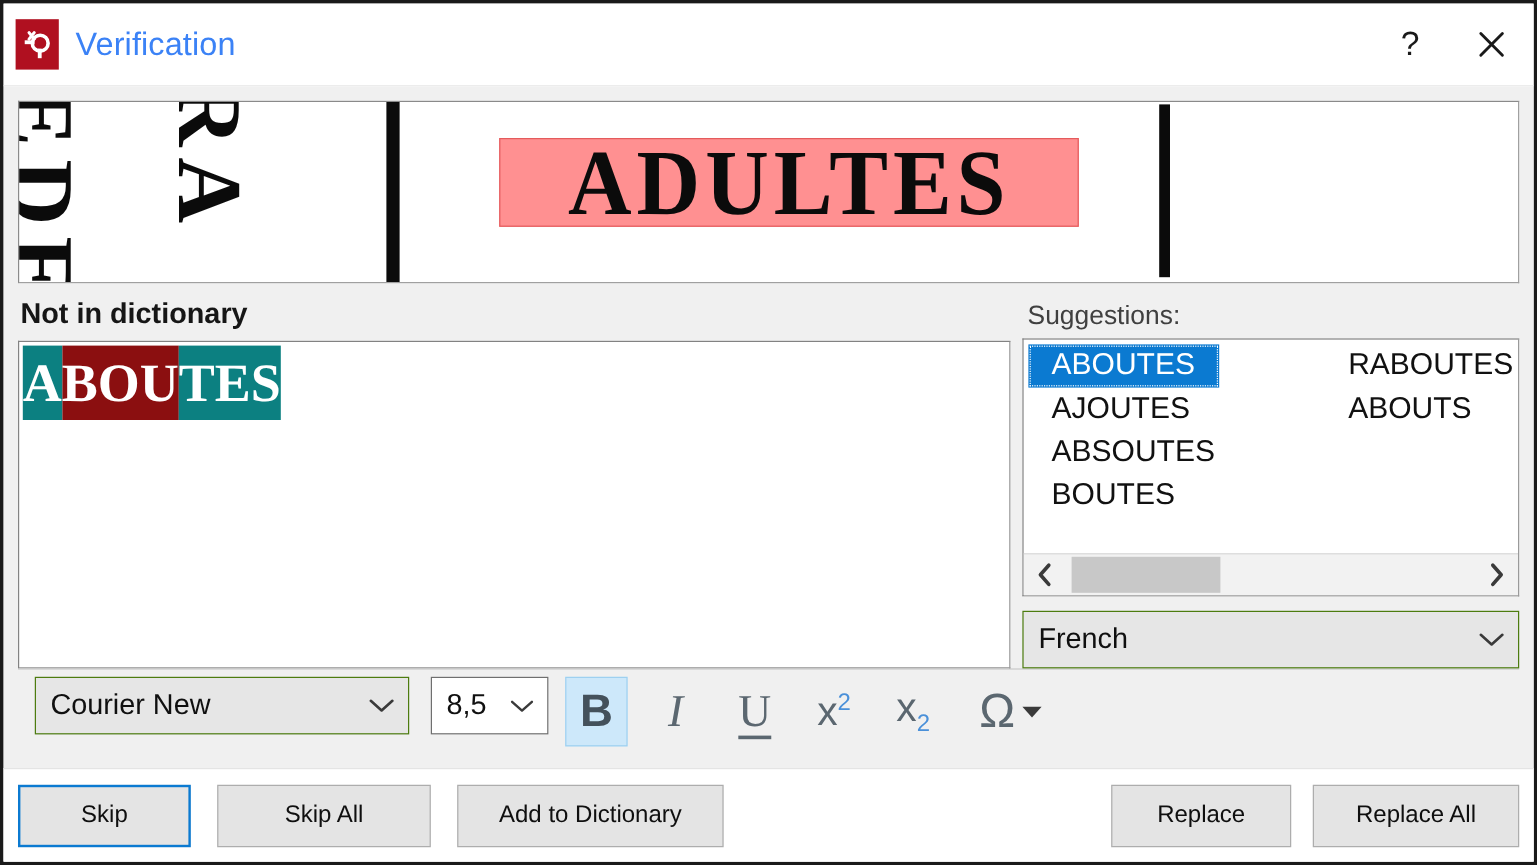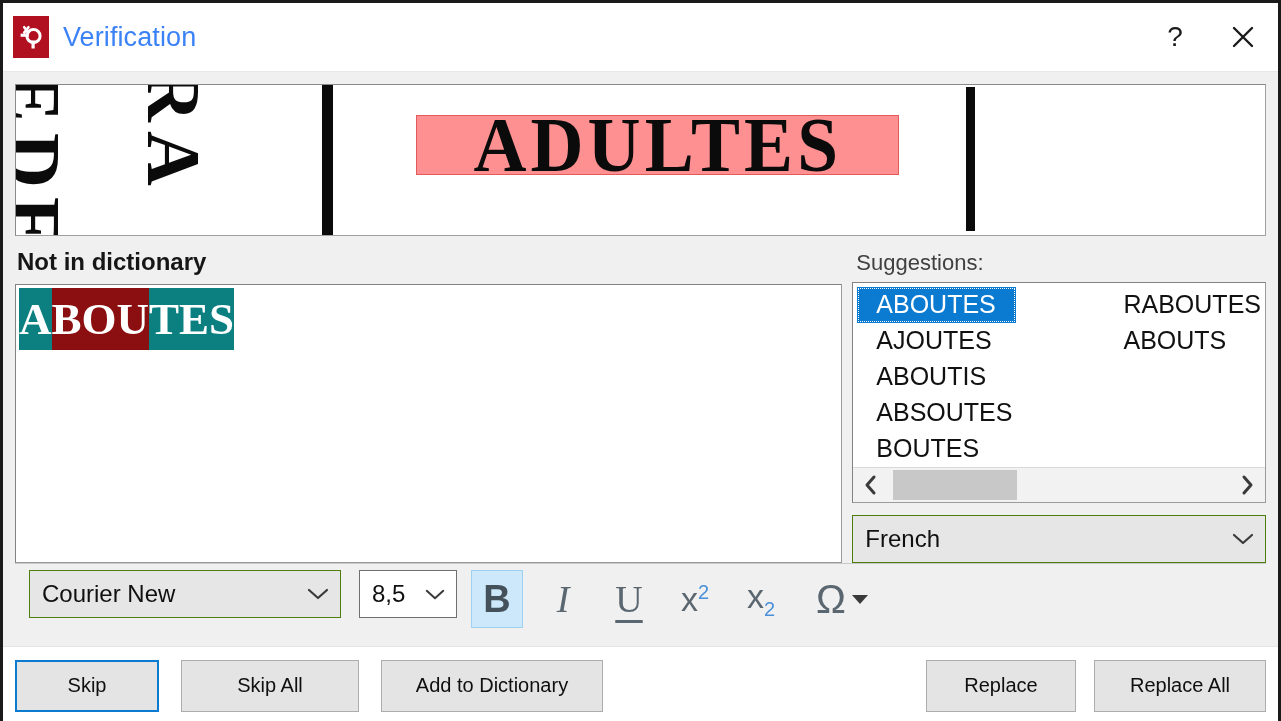--- a/index.html
+++ b/index.html
@@ -111,21 +111,21 @@
   }
   .scan-rule {
     position: absolute;
     background: #0b0b0b;
   }
   #hl-adultes {
     position: absolute;
     left: 400px;
     top: 30px;
     width: 483px;
-    height: 60px;
+    height: 74px;
     background: #ff9091;
     border: 1px solid #e45b5c;
     box-sizing: border-box;
     display: flex;
     align-items: center;
     justify-content: center;
     overflow: hidden;
   }
   #hl-adultes span {
     font-family: "Liberation Serif", serif;
@@ -465,21 +465,20 @@
       </div>
 
       <div id="right-col">
         <div class="section-label light">Suggestions:</div>
 
         <div id="suggestions-box">
           <div id="sugg-cols">
             <div class="sugg-col col1">
               <div class="sugg-item selected">ABOUTES</div>
               <div class="sugg-item">AJOUTES</div>
-              <div class="sugg-item">ABOUTIS</div>
               <div class="sugg-item">ABSOUTES</div>
               <div class="sugg-item">BOUTES</div>
             </div>
             <div class="sugg-col col2">
               <div class="sugg-item">RABOUTES</div>
               <div class="sugg-item">ABOUTS</div>
             </div>
           </div>
 
           <div id="sugg-hscroll">

